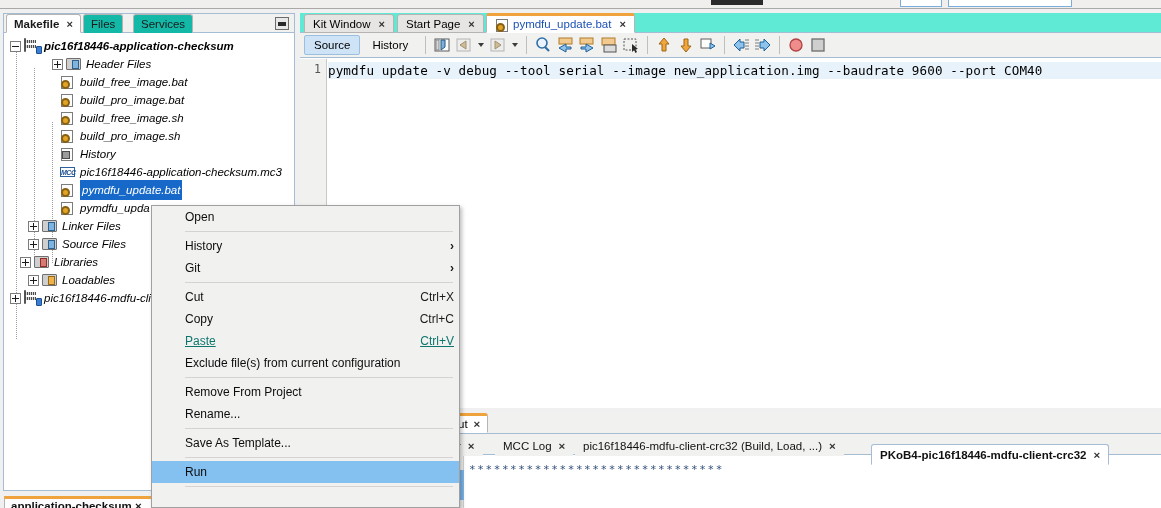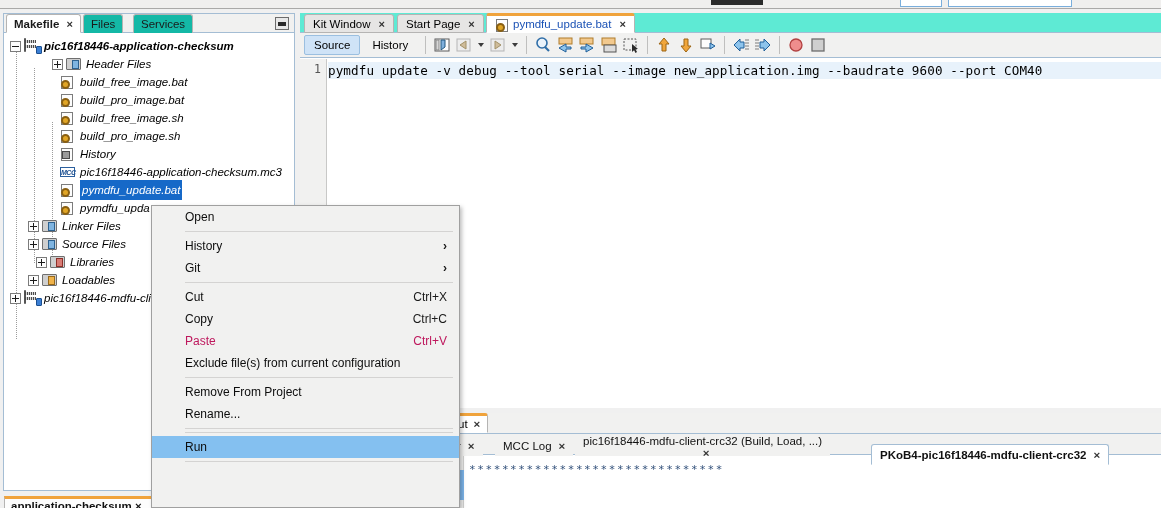--- a/index.html
+++ b/index.html
@@ -315,25 +315,25 @@
     z-index: 50;
     overflow: hidden;
   }
   .ctx-gutter {
     position: absolute; left: 0; top: 0; width: 29px; bottom: 0;
     background: #f1f1f0;
   }
   .ctx-item {
     position: relative; height: 22px;
     display: flex; align-items: center;
-    padding-left: 33px; padding-right: 12px;
+    padding-left: 33px; padding-right: 5px;
     font-size: 12px; color: #0d0d0d;
   }
   .ctx-item.hl { background: #84c0f0; }
-  .ctx-item.disabled, .ctx-item.disabled .ctx-acc { color: #be185d; }
+  .ctx-item.disabled, .ctx-item.disabled .ctx-acc { color: #0f766e; text-decoration: underline; }
   .ctx-acc { margin-left: auto; font-size: 12px; color: #1a1a1a; }
   .ctx-sub {
     margin-left: auto; font-size: 12px; color: #1a1a1a; font-weight: bold;
   }
   .ctx-sep {
     height: 1px; margin: 3px 6px 3px 33px; background: #d4d3d2;
   }
 
   
   .vsplit {
@@ -478,21 +478,21 @@
           </div>
           <div class="trow" style="padding-left: 24px;">
             <span class="exp plus"></span>
             <span class="ic">
               <span class="ic-folder blue">
                 <i></i>
               </span>
             </span>
             <span class="lbl">Source Files</span>
           </div>
-          <div class="trow" style="padding-left: 32px;">
+          <div class="trow" style="padding-left: 16px;">
             <span class="exp plus"></span>
             <span class="ic">
               <span class="ic-folder red">
                 <i></i>
               </span>
             </span>
             <span class="lbl">Libraries</span>
           </div>
           <div class="trow" style="padding-left: 24px;">
             <span class="exp plus"></span>
@@ -682,21 +682,21 @@
 
     <div class="btabbar2">
       <div class="btab2" style="left:0px; padding-left:2px;">
         <span>r</span>
         <span class="xc">×</span>
       </div>
       <div class="btab2" style="left:40px;">
         <span>MCC Log</span>
         <span class="xc">×</span>
       </div>
-      <div class="btab2" style="left:120px;flex-direction:column;">
+      <div class="btab2" style="left:120px;">
         <span>pic16f18446-mdfu-client-crc32 (Build, Load, ...)</span>
         <span class="xc">×</span>
       </div>
       <div class="btab2 active" style="left:416px;">
         <span>PKoB4-pic16f18446-mdfu-client-crc32</span>
         <span class="xc">×</span>
       </div>
     </div>
 
     <div class="output-body">
@@ -739,20 +739,23 @@
           <span>Exclude file(s) from current configuration</span>
         </div>
         <div class="ctx-sep"></div>
         <div class="ctx-item">
           <span>Remove From Project</span>
         </div>
         <div class="ctx-item">
           <span>Rename...</span>
         </div>
         <div class="ctx-sep"></div>
+        <div class="ctx-item">
+          <span>Save As Template...</span>
+        </div>
         <div class="ctx-sep"></div>
         <div class="ctx-item hl">
           <span>Run</span>
         </div>
         <div class="ctx-sep"></div>
       </div>
   </div>
 
 </div>
 

